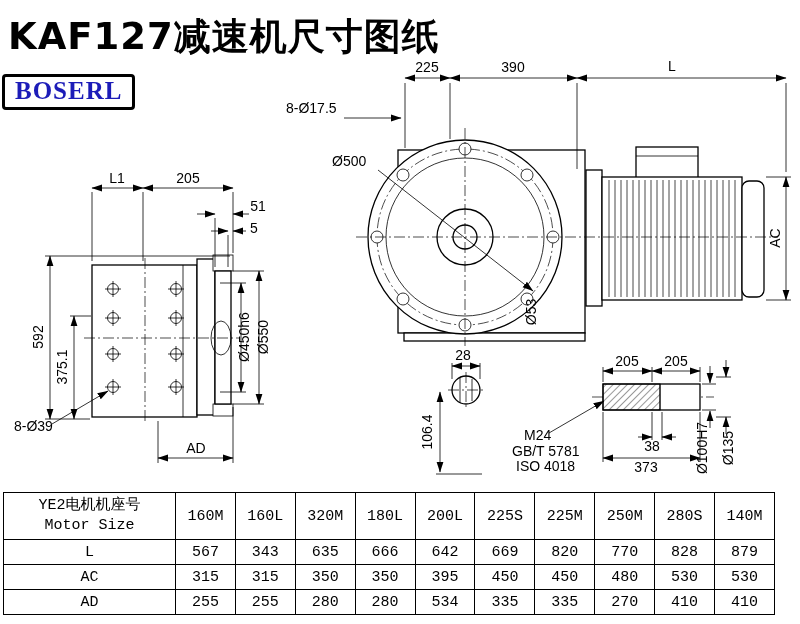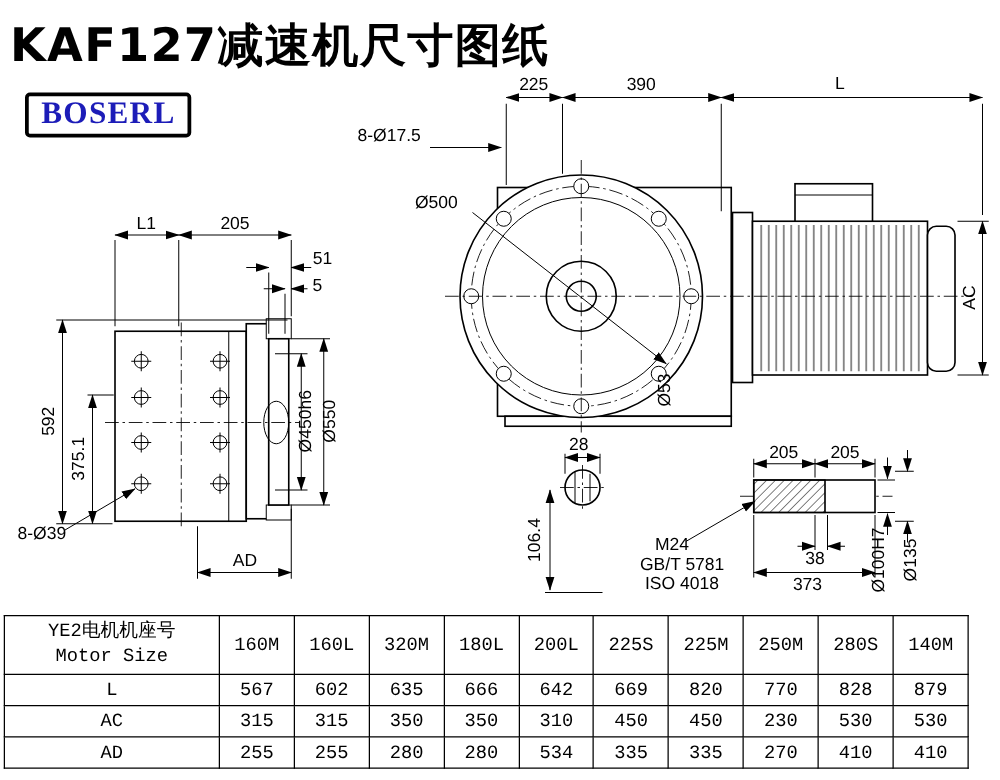--- a/index.html
+++ b/index.html
@@ -1,20 +1,20 @@
 <!DOCTYPE html>
 <html><head>
 <meta charset="utf-8">
 <style>
   html,body{margin:0;padding:0;background:#fff;}
   body{width:800px;height:624px;position:relative;overflow:hidden;
        font-family:"Liberation Sans","DejaVu Sans",sans-serif;color:#000;}
   .page-title{position:absolute;left:8px;top:12px;font-size:37px;font-weight:bold;
        letter-spacing:1px;font-family:"DejaVu Sans","Liberation Sans",sans-serif;}
-  .logo-box{position:absolute;left:20px;top:74px;border:3px solid #000;border-radius:4px;
+  .logo-box{position:absolute;left:2px;top:74px;border:3px solid #000;border-radius:4px;
        padding:0 10px 2px 10px;background:#fff;}
   .logo-box span{font-family:"Liberation Serif","DejaVu Serif",serif;font-weight:bold;
        font-size:25px;color:#1c1cb8;letter-spacing:1px;}
   svg{position:absolute;left:0;top:0;}
   .lnf{stroke:#000;stroke-width:1.3;fill:#fff}
   .thin{stroke:#000;stroke-width:0.8;fill:none}
   .thinf{stroke:#000;stroke-width:0.8;fill:#fff}
   .cl{stroke:#000;stroke-width:0.7;fill:none;stroke-dasharray:11 3 2 3}
   .dim{stroke:#000;stroke-width:0.8;fill:none}
   text.d{font-family:"Liberation Sans","DejaVu Sans",sans-serif;font-size:14px;fill:#000;}
@@ -246,40 +246,40 @@
     <th>200L</th>
     <th>225S</th>
     <th>225M</th>
     <th>250M</th>
     <th>280S</th>
     <th>140M</th>
   </tr>
   <tr class="data">
     <td class="c0">L</td>
     <td>567</td>
-    <td>602</td>
+    <td>343</td>
     <td>635</td>
     <td>666</td>
     <td>642</td>
     <td>669</td>
     <td>820</td>
     <td>770</td>
     <td>828</td>
     <td>879</td>
   </tr>
   <tr class="data">
     <td class="c0">AC</td>
     <td>315</td>
     <td>315</td>
     <td>350</td>
     <td>350</td>
-    <td>310</td>
+    <td>395</td>
     <td>450</td>
     <td>450</td>
-    <td>230</td>
+    <td>480</td>
     <td>530</td>
     <td>530</td>
   </tr>
   <tr class="data">
     <td class="c0">AD</td>
     <td>255</td>
     <td>255</td>
     <td>280</td>
     <td>280</td>
     <td>534</td>

